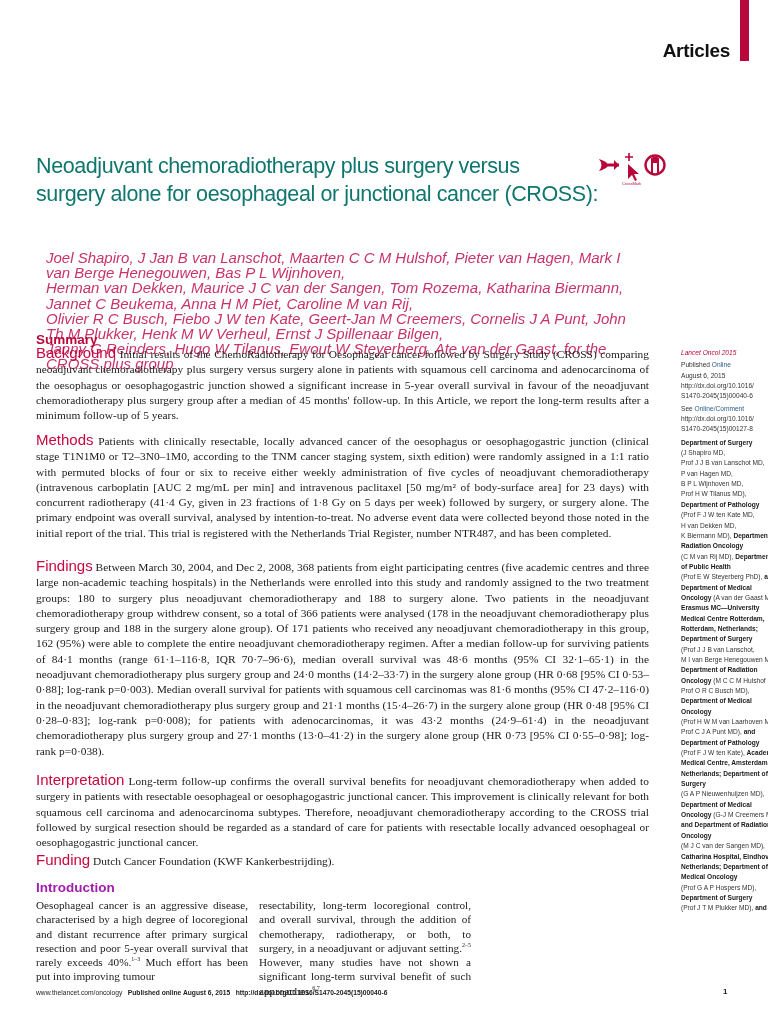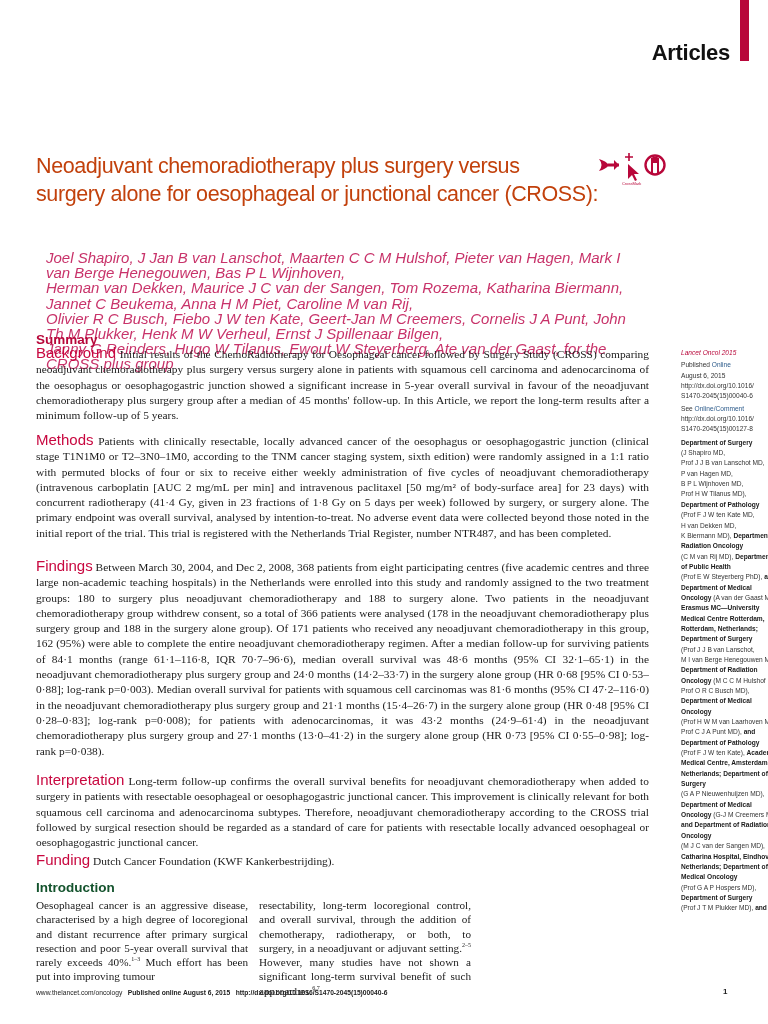--- a/index.html
+++ b/index.html
@@ -1,36 +1,36 @@
 <!DOCTYPE html>
 <html><head>
 <meta charset="utf-8">
 <style>
   html, body { margin: 0; padding: 0; background: #ffffff; }
   body { width: 768px; height: 1024px; position: relative; overflow: hidden; color: #1a1a1a; }
   .sans { font-family: "Liberation Sans", "DejaVu Sans", sans-serif; }
   .serif { font-family: "Liberation Serif", "DejaVu Serif", serif; }
 
   .header-bar { position: absolute; left: 740px; top: 0; width: 9px; height: 61px; background: #b8073a; }
-  .section-tag { position: absolute; right: 38px; top: 40px; font-size: 22px; font-weight: bold; color: #111; letter-spacing: -0.3px; }
+  .section-tag { position: absolute; right: 38px; top: 40px; font-size: 19px; font-weight: bold; color: #111; letter-spacing: -0.3px; }
 
-  .title { position: absolute; left: 36px; top: 152px; width: 590px; font-size: 21.5px; line-height: 28px; color: #c2410c; letter-spacing: -0.4px; }
+  .title { position: absolute; left: 36px; top: 152px; width: 590px; font-size: 21.5px; line-height: 28px; color: #0f766e; letter-spacing: -0.4px; }
 
   .icons { position: absolute; left: 590px; top: 152px; width: 90px; height: 36px; }
   .icons svg { position: absolute; }
   .crossmark-label { position: absolute; left: 622px; top: 181px; font-size: 4px; color: #b8073a; }
 
   .authors { position: absolute; left: 46px; top: 250px; width: 600px; font-size: 15px; line-height: 15.2px; font-style: italic; color: #c8336a; }
 
   .summary-h { position: absolute; left: 36px; top: 332px; font-size: 13.5px; font-weight: bold; color: #b8073a; }
 
   .para { position: absolute; left: 36px; width: 613px; font-size: 11.4px; line-height: 15.3px; text-align: justify; color: #1a1a1a; }
   .para .lab { color: #c8073f; font-family: "Liberation Sans", "DejaVu Sans", sans-serif; font-size: 15px; }
 
-  .intro-h { position: absolute; left: 36px; top: 880px; font-size: 13.5px; font-weight: bold; color: #14532d; }
+  .intro-h { position: absolute; left: 36px; top: 880px; font-size: 13.5px; font-weight: bold; color: #a21caf; }
   .intro-col { position: absolute; top: 898px; width: 212px; font-size: 11.2px; line-height: 14.3px; text-align: justify; color: #1a1a1a; }
   sup { font-size: 6px; vertical-align: 5px; line-height: 0; }
 
   .sidebar { position: absolute; left: 681px; top: 348px; width: 87px; font-size: 6.6px; line-height: 10.35px; color: #333; }
   .sidebar .journal { color: #b8073a; font-style: italic; }
   .sidebar .link { color: #2b5a8a; }
   .sidebar .dept { font-weight: bold; color: #1a1a1a; }
   .sidebar .line { white-space: nowrap; overflow: hidden; }
 
   .footer { position: absolute; left: 36px; top: 989px; font-size: 6.7px; color: #222; white-space: nowrap; }

